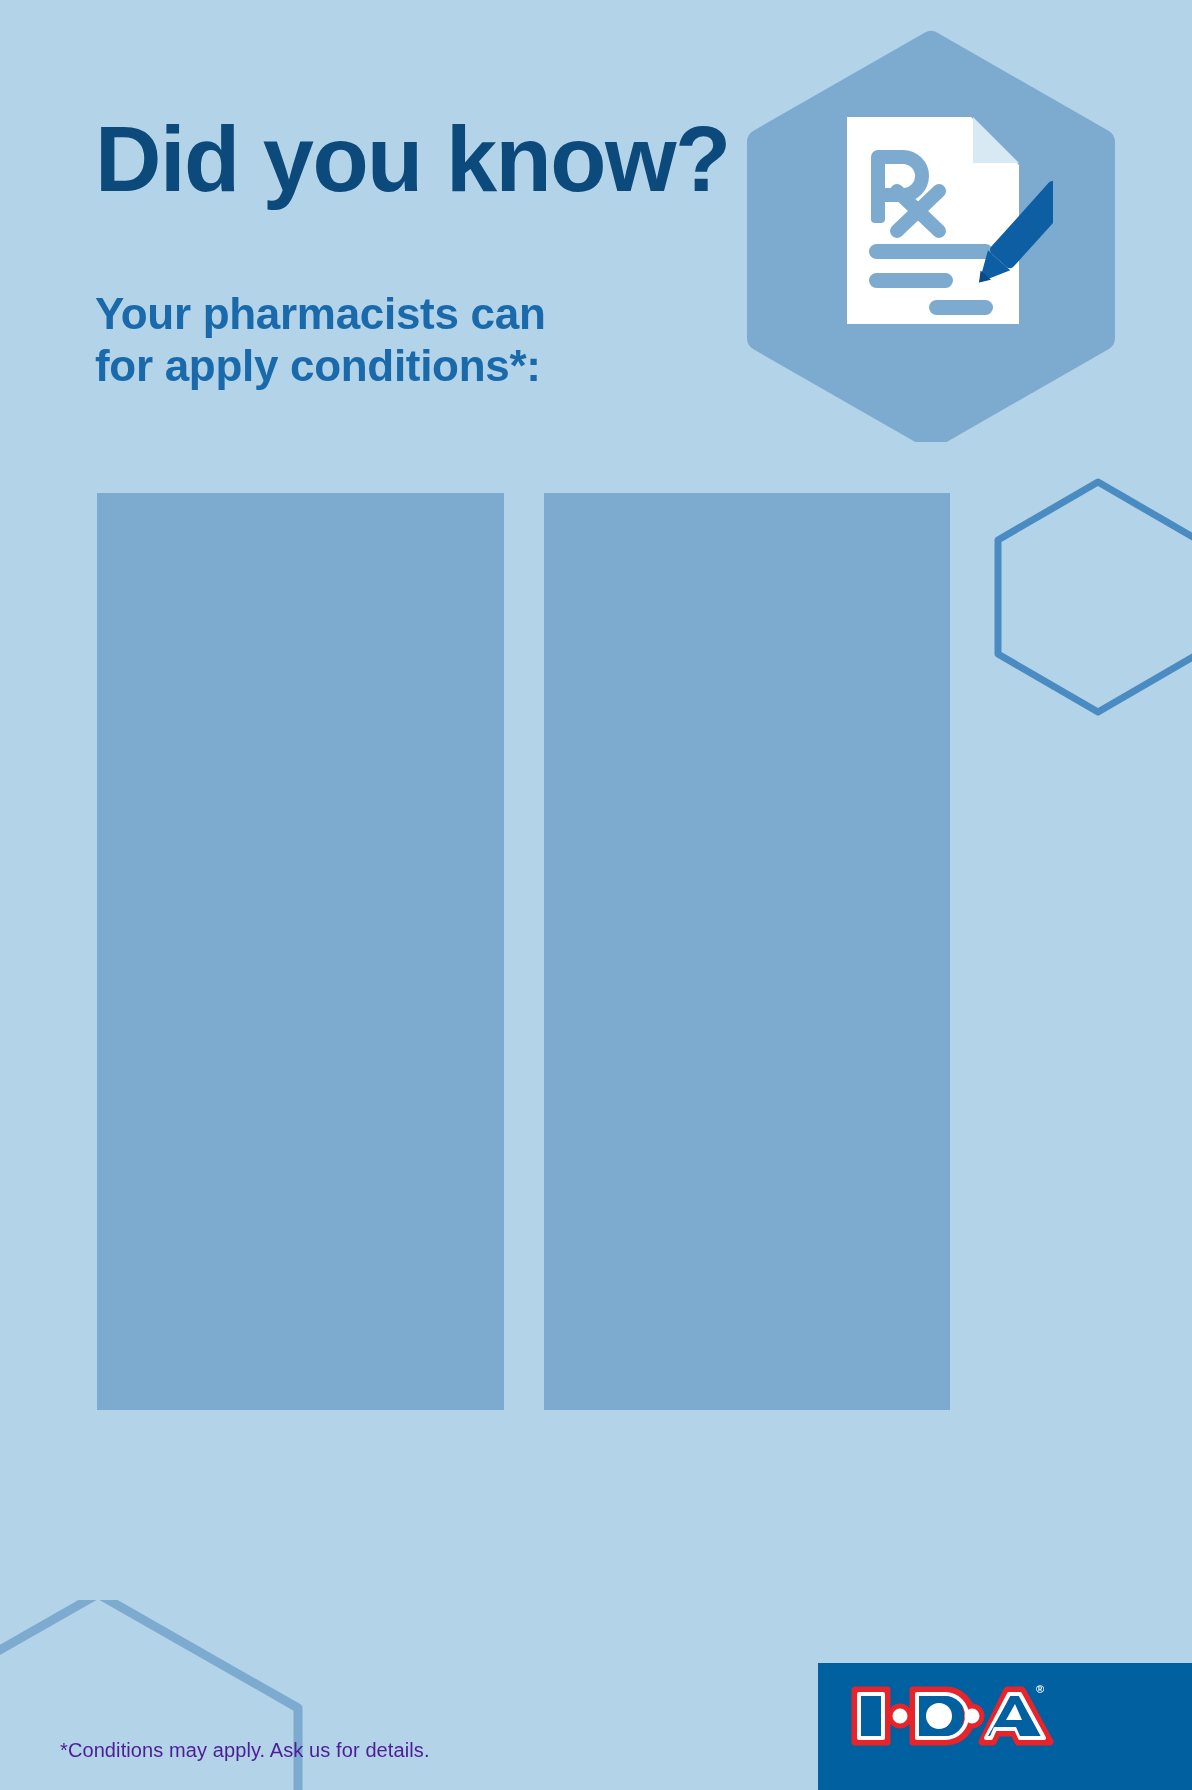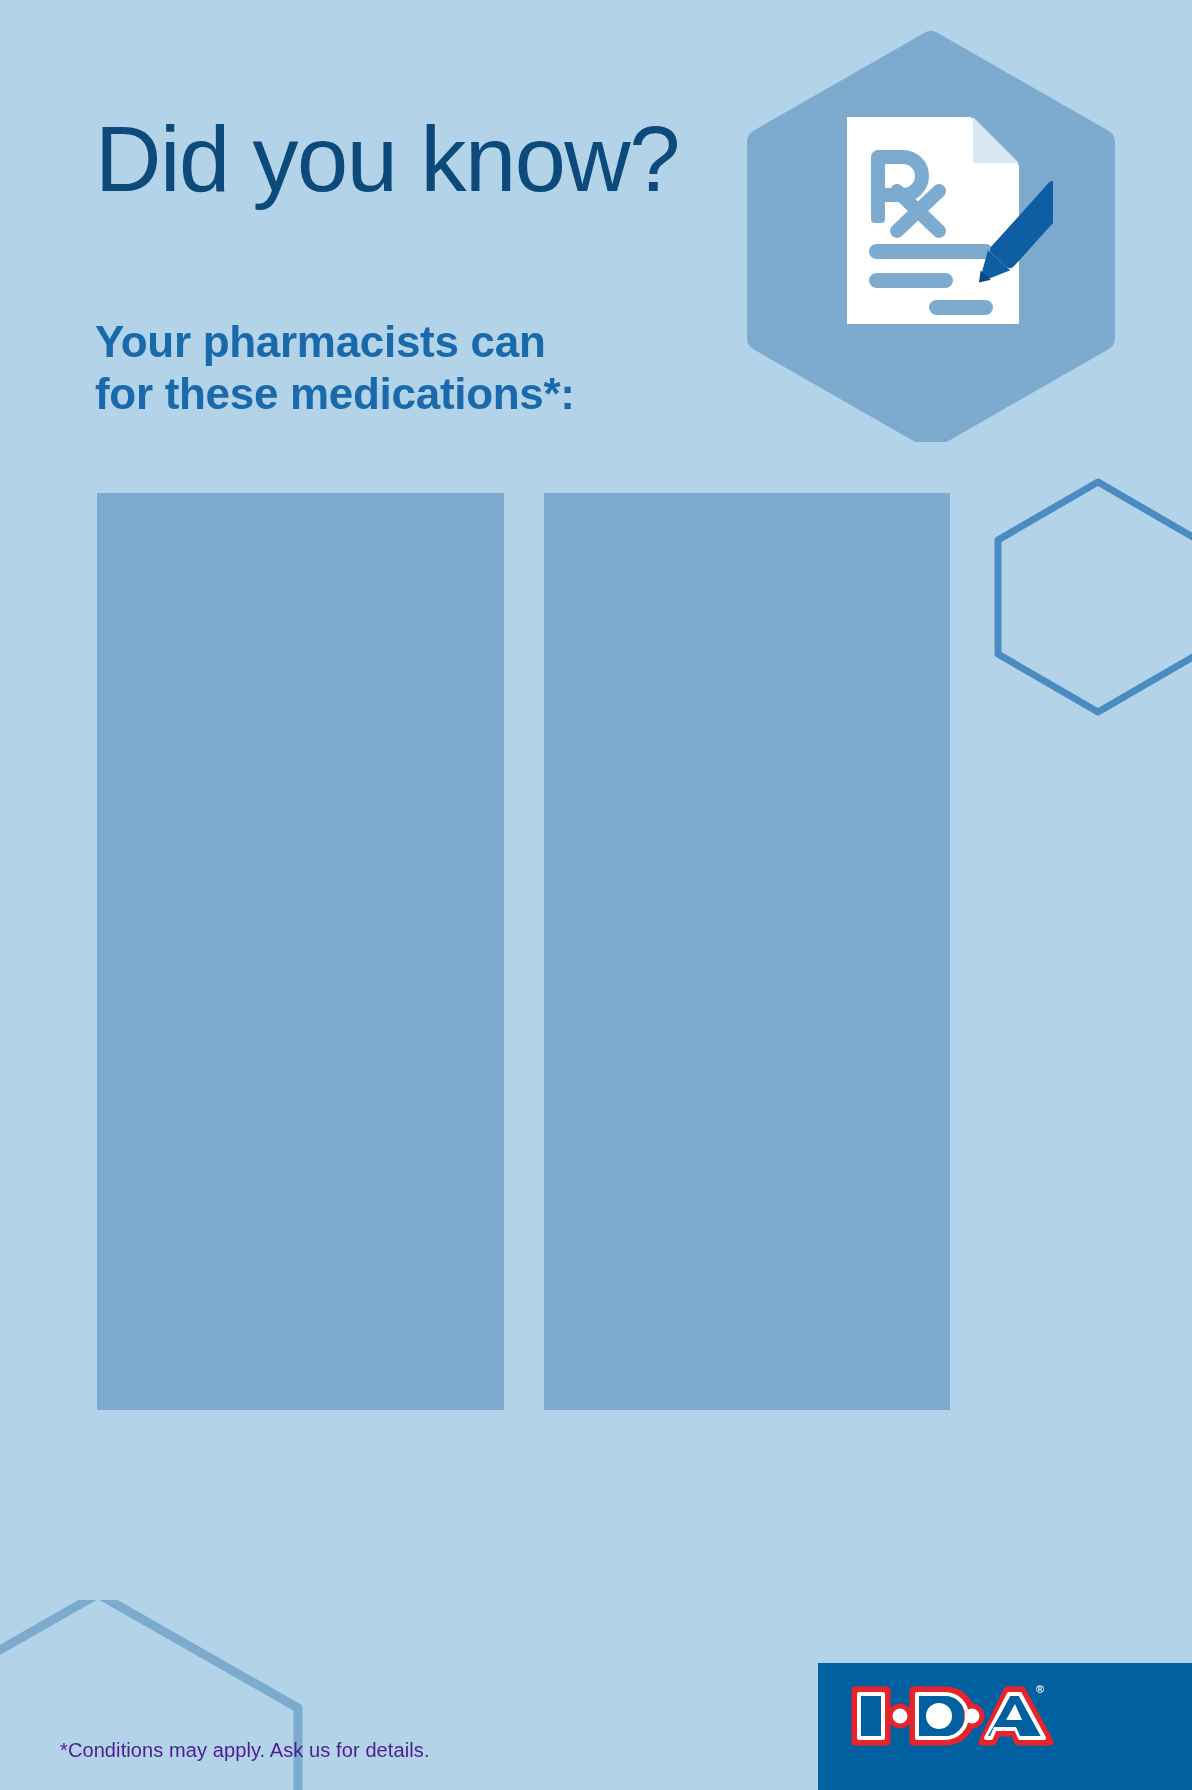--- a/index.html
+++ b/index.html
@@ -23,36 +23,35 @@
     position: absolute;
     pointer-events: none;
   }
 
   
   .headline {
     position: absolute;
     left: 95px;
     top: 113px;
     font-size: 92px;
-    font-weight: 400;
+    font-weight: 700;
     color: #0d4a7c;
     letter-spacing: -1.5px;
     line-height: 1;
     white-space: nowrap;
   }
   .subhead {
     position: absolute;
     left: 95px;
     top: 288px;
     font-size: 44px;
     font-weight: 700;
     color: #1a6aab;
     line-height: 1.18;
     letter-spacing: -0.3px;
-    margin-top: 28px;
   }
 
   
   .panels {
     position: absolute;
     left: 97px;
     top: 493px;
     width: 853px;
     height: 917px;
     display: flex;
@@ -145,21 +144,21 @@
       <rect x="147" y="40" width="30" height="14" rx="6" fill="#0d5ea3"></rect>
       <path d="M 147 148 L 177 148 L 162 178 Z" fill="#0d5ea3"></path>
       <path d="M 155 168 L 169 168 L 162 178 Z" fill="#0a4a85"></path>
     </g>
   </svg>
 
   <div class="headline">Did you know?</div>
 
   <div class="subhead">
     <div>Your pharmacists can</div>
-    <div>for these medications*:</div>
+    <div>for apply conditions*:</div>
   </div>
 
   <div class="panels">
     <div class="panel panel-left">
       <ul class="panel-list"></ul>
     </div>
     <div class="panel panel-right">
       <ul class="panel-list"></ul>
     </div>
   </div>

